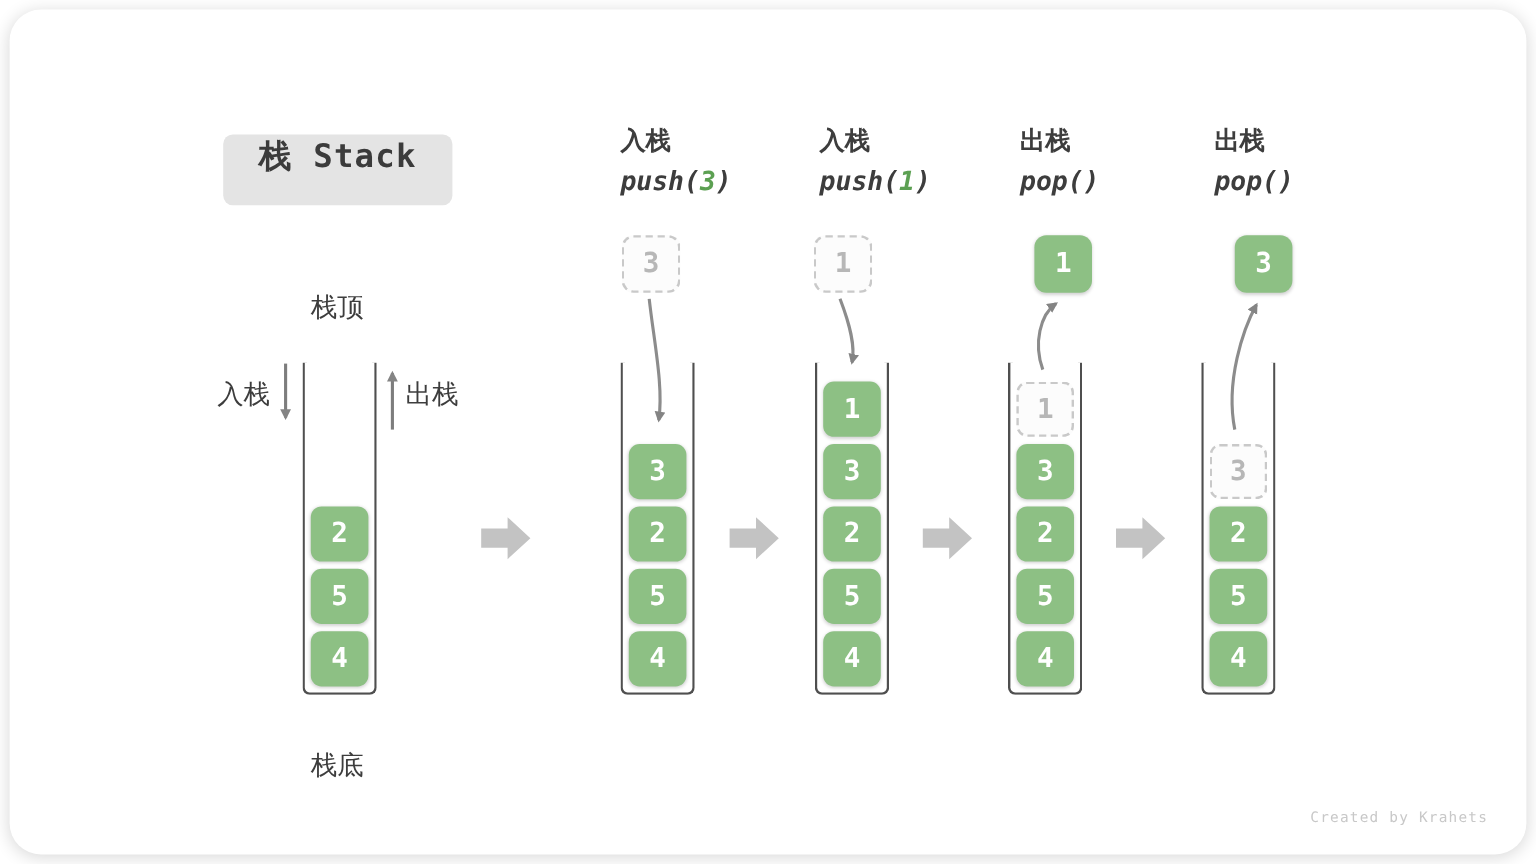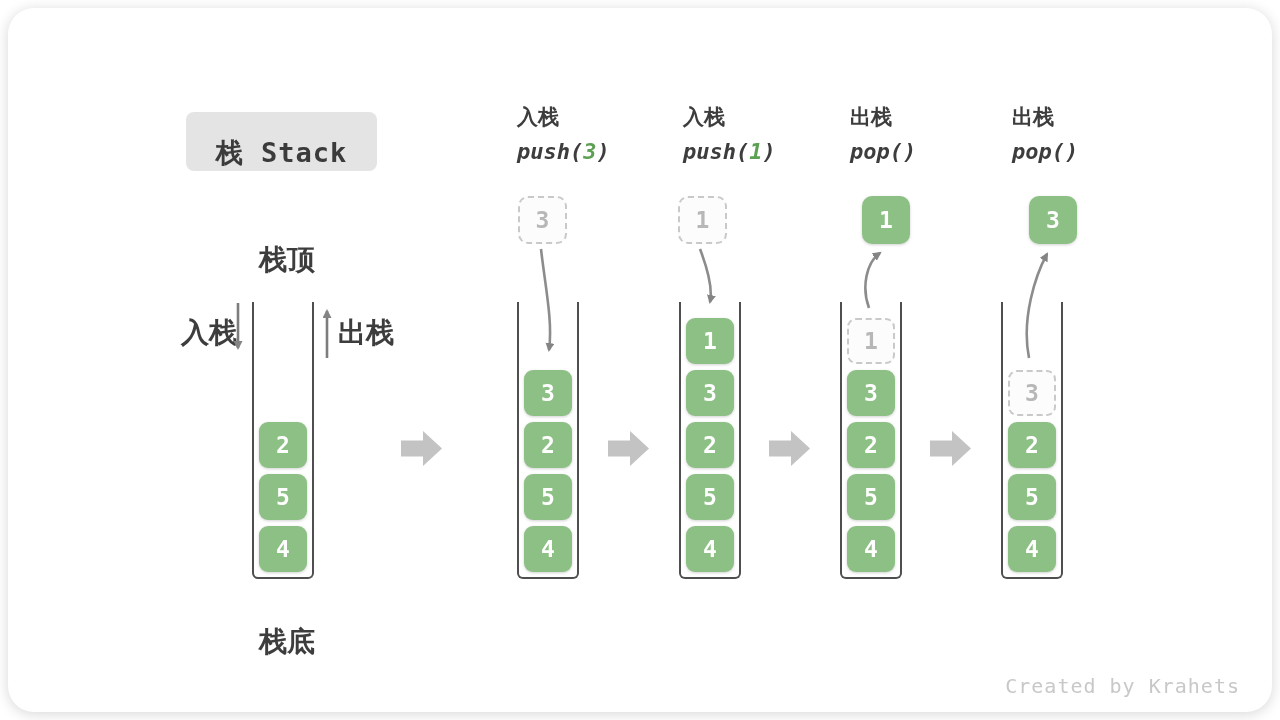--- a/index.html
+++ b/index.html
@@ -8,21 +8,21 @@
     --wall:#4f4f4f; --title-bg:#e4e4e4; --watermark:#c8c8c8;
   }
   *{margin:0;padding:0;box-sizing:border-box;}
   html,body{width:1280px;height:720px;overflow:hidden;background:#fff;
     font-family:"DejaVu Sans","Liberation Sans",sans-serif;}
   .card{position:absolute;left:8px;top:8px;width:1264px;height:704px;
     background:#ffffff;border-radius:26px;box-shadow:0 2px 14px rgba(0,0,0,0.16);}
   .layer{position:absolute;left:0;top:0;width:1280px;height:720px;}
 
   .title-box{position:absolute;left:186px;top:112px;width:191px;height:59px;
-    background:var(--title-bg);border-radius:8px;display:flex;align-items:flex-end;justify-content:center;}
+    background:var(--title-bg);border-radius:8px;display:flex;align-items:flex-start;justify-content:center;}
   .title-box span{font-family:"DejaVu Sans Mono","Liberation Mono",monospace;
     font-size:27px;font-weight:600;color:#3b3b3b;letter-spacing:1px;}
 
   .op{position:absolute;top:107px;}
   .op .cn{font-size:21px;font-weight:bold;color:var(--ink);line-height:1;}
   .op .code{margin-top:13px;font-family:"DejaVu Sans Mono","Liberation Mono",monospace;
     font-size:22px;font-weight:600;color:var(--ink);line-height:1;font-style:italic;}
   .op .code b{color:var(--code-green);font-weight:bold;}
   .op.g1{left:517px}.op.g2{left:683px}.op.g3{left:850px}.op.g4{left:1012px}
 
@@ -39,31 +39,31 @@
     display:flex;flex-direction:column;justify-content:flex-end;align-items:center;
     gap:6px;padding-bottom:5px;background:transparent;}
   .stack.s1{left:252px}.stack.s2{left:517px}.stack.s3{left:679px}.stack.s4{left:840px}.stack.s5{left:1001px}
 
   .cell{width:48px;height:46px;border-radius:9px;flex:none;
     display:flex;align-items:center;justify-content:center;
     font-family:"DejaVu Sans Mono","Liberation Mono",monospace;font-size:23px;font-weight:600;}
   .cell.solid{background:var(--green);color:#fff;box-shadow:0 1px 3px rgba(0,0,0,0.18);}
   .cell.dashed{border:2px dashed var(--dash-border);background:#fcfcfc;color:var(--dash-text);}
 
-  .lbl{position:absolute;font-size:28px;font-weight:bold;color:var(--ink);line-height:1;}
+  .lbl{position:absolute;font-size:22px;font-weight:normal;color:var(--ink);line-height:1;}
   .lbl.top{left:259px;top:246px;}
   .lbl.bottom{left:259px;top:628px;}
   .lbl.push{left:181px;top:319px;}
   .lbl.pop{left:338px;top:319px;}
 
   .overlay{position:absolute;left:0;top:0;pointer-events:none;}
 
   .watermark{position:absolute;right:40px;top:674px;
     font-family:"DejaVu Sans Mono","Liberation Mono",monospace;
-    font-size:20px;color:var(--watermark);letter-spacing:1px;}
+    font-size:12px;color:var(--watermark);letter-spacing:1px;}
 </style>
 </head>
 <body>
 
 <div class="card"></div>
 
 <div class="layer">
 
   <div class="title-box">
     <span>栈 Stack</span>

